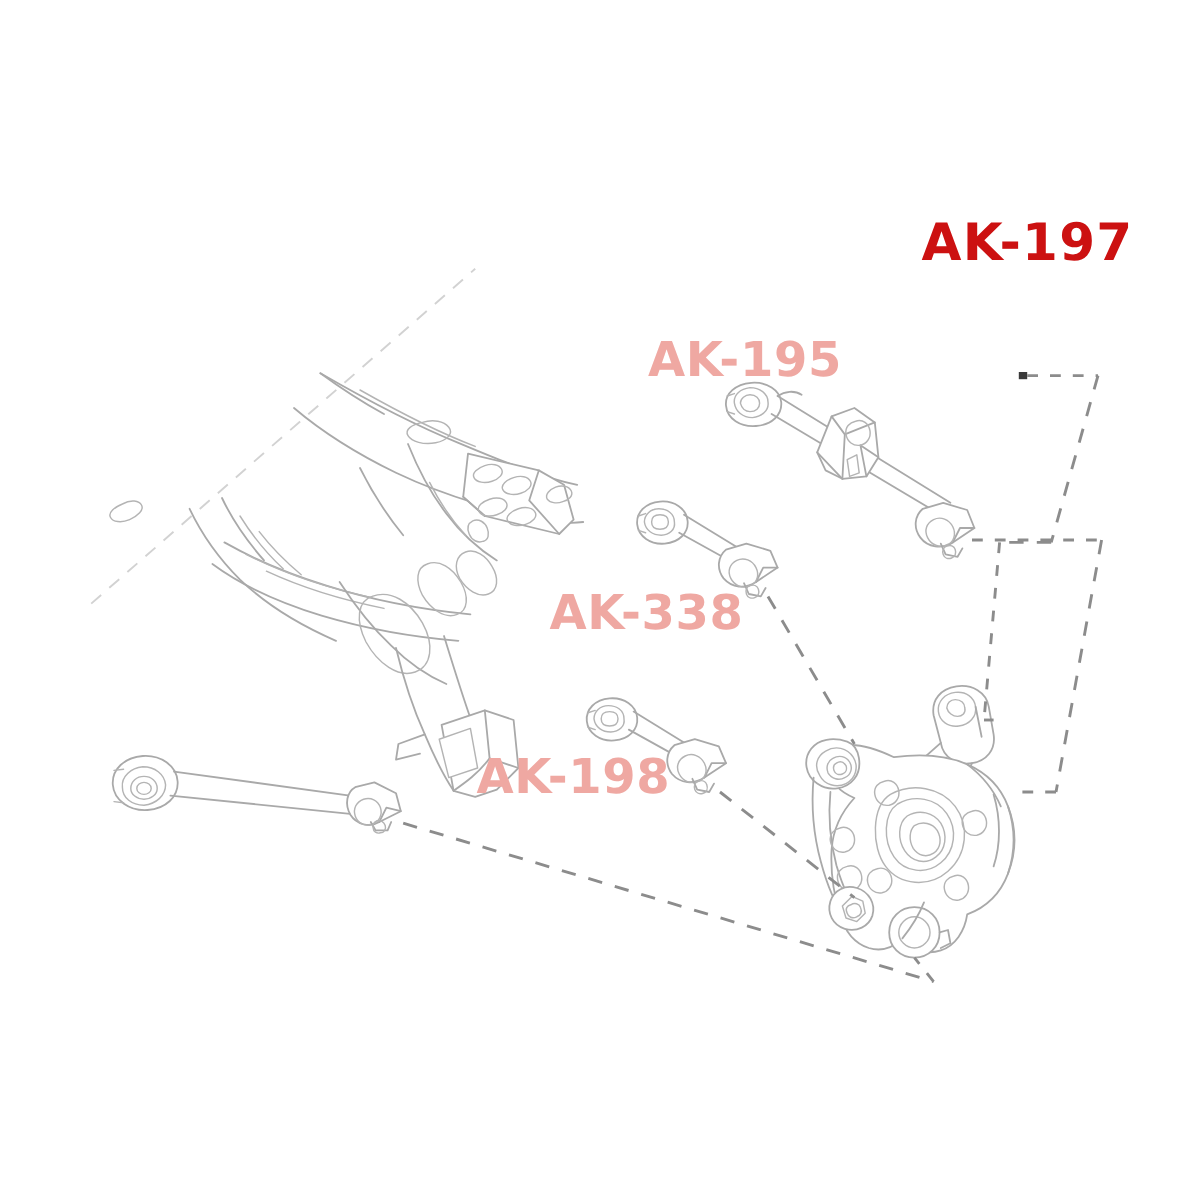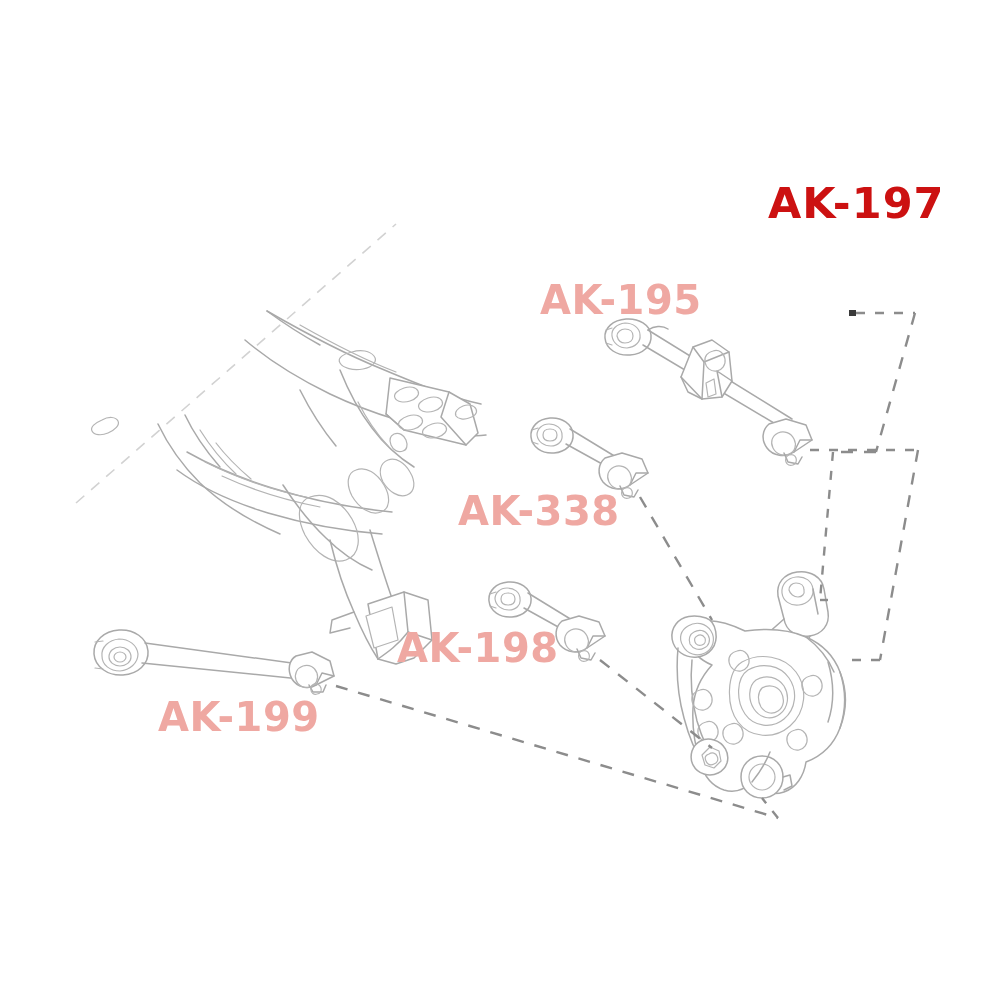--- a/index.html
+++ b/index.html
@@ -274,15 +274,14 @@
   </svg>
 
   <div id="lbl-197" class="label label-highlight">AK-197</div>
 
   <div id="lbl-195" class="label label-muted">AK-195</div>
 
   <div id="lbl-196" class="label label-muted">AK-338</div>
 
   <div id="lbl-198" class="label label-muted">AK-198</div>
 
-  <div id="lbl-199" class="label label-muted">AK-199</div>
 
 </div>
 
 </body></html>

